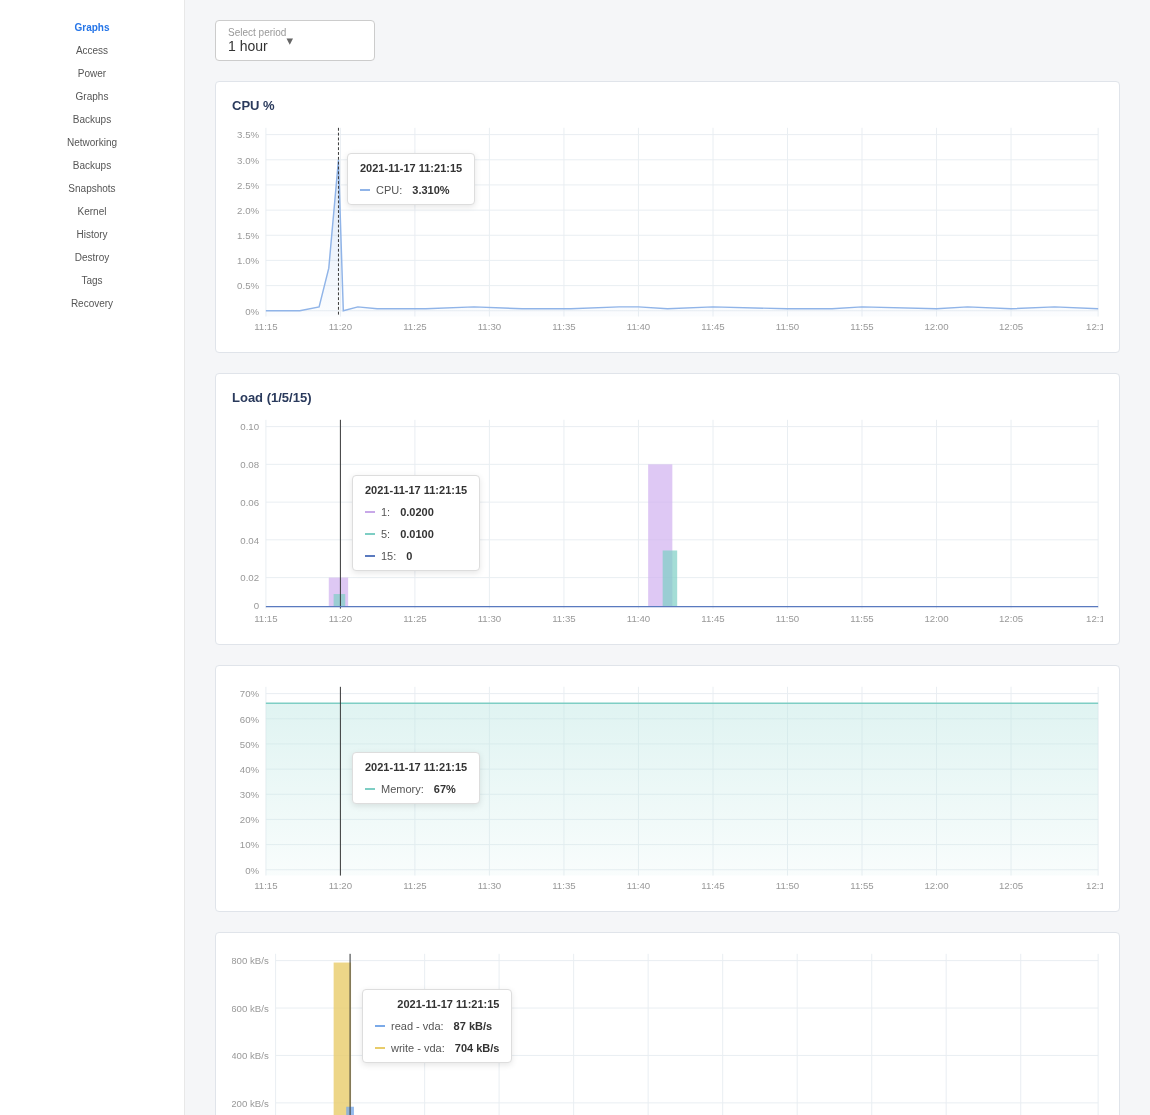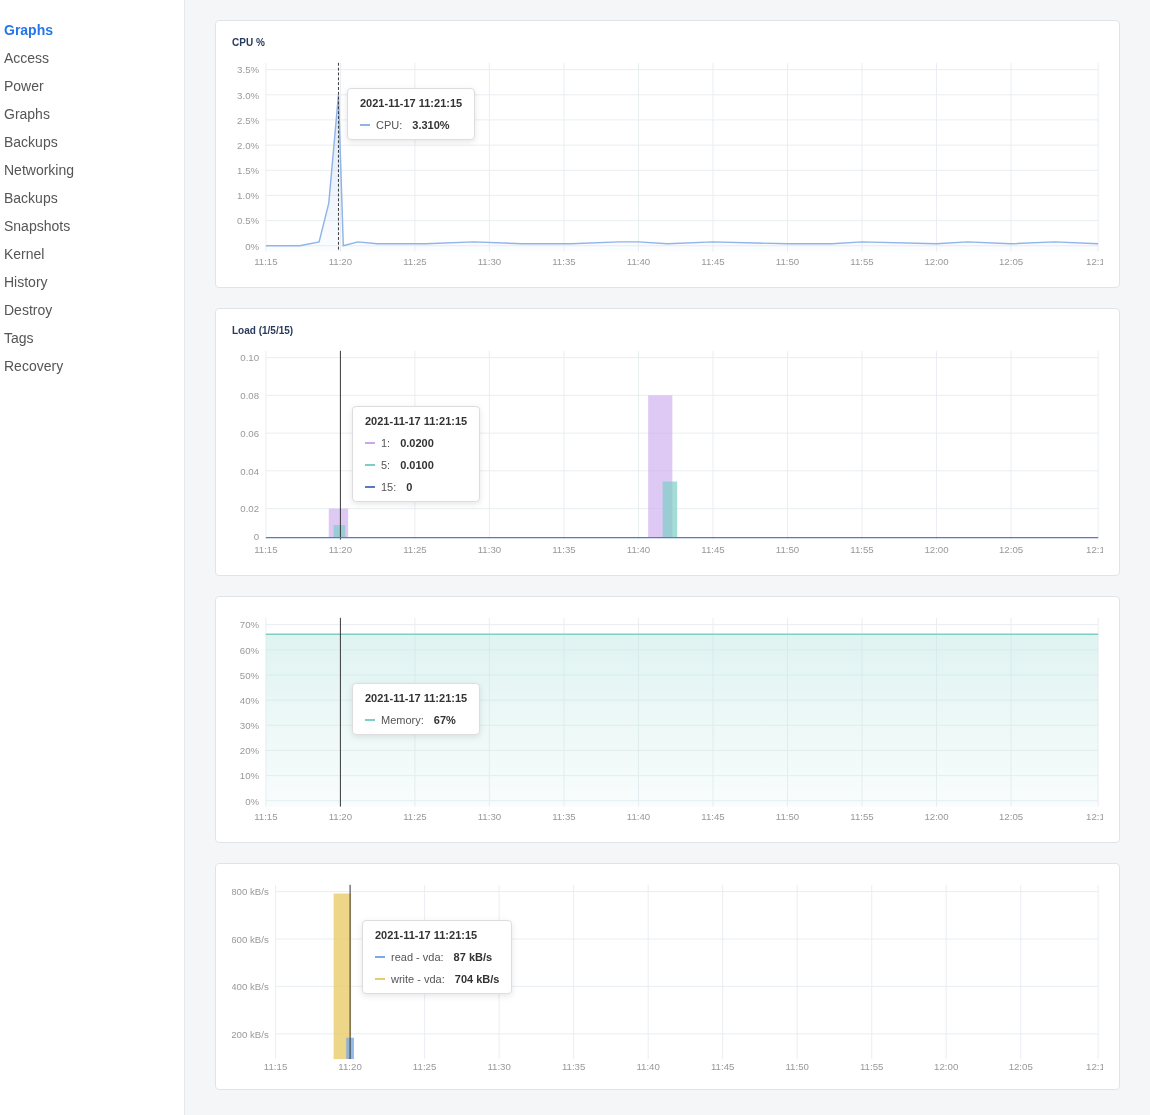--- a/index.html
+++ b/index.html
@@ -1,32 +1,32 @@
 <!DOCTYPE html>
 <html><head>
   <meta charset="utf-8">
   <style>
     * { box-sizing: border-box; margin: 0; padding: 0; }
     body { font-family: -apple-system, BlinkMacSystemFont, 'Segoe UI', sans-serif; background: #f8f9fa; color: #333; font-size: 13px; }
     .layout { display: flex; min-height: 1115px; }
     .sidebar { width: 185px; background: #fff; padding: 16px 0; border-right: 1px solid #e8e8e8; flex-shrink: 0; }
-    .sidebar-item { padding: 6px 4px; cursor: pointer; color: #555; font-size: 14px; }
+    .sidebar-item { padding: 6px 4px; cursor: pointer; color: #555; font-size: 10px; text-align: center; }
     .sidebar-item.active { color: #2575e8; font-weight: 600; }
     .main { flex: 1; padding: 20px 30px; background: #f5f6f8; }
     .period-select { display: flex; align-items: center; border: 1px solid #ccc; border-radius: 4px; padding: 6px 12px; background: #fff; width: 160px; cursor: pointer; margin-bottom: 20px; }
     .period-select-label { font-size: 10px; color: #999; display: block; }
     .period-select-value { font-size: 14px; color: #333; flex: 1; }
     .period-select-arrow { color: #666; }
     .select-wrapper { position: relative; }
     .chart-card { background: #fff; border: 1px solid #e0e4ea; border-radius: 4px; padding: 16px; margin-bottom: 20px; }
-    .chart-title { font-weight: 700; color: #2a3a5c; margin-bottom: 10px; font-size: 10px; }
+    .chart-title { font-weight: 700; color: #2a3a5c; margin-bottom: 10px; font-size: 13px; }
     .chart-area { position: relative; width: 100%; }
     .chart-svg { width: 100%; display: block; }
     .tooltip-box { position: absolute; background: #fff; border: 1px solid #ddd; border-radius: 4px; padding: 8px 12px; font-size: 11px; box-shadow: 0 2px 6px rgba(0,0,0,0.1); pointer-events: none; z-index: 10; }
-    .tooltip-date { font-weight: 600; margin-bottom: 4px; color: #333; }
+    .tooltip-date { font-weight: 600; margin-bottom: 4px; color: #333; text-align: right; }
     .tooltip-row { display: flex; align-items: center; gap: 6px; margin-top: 10px; }
     .tooltip-dot { width: 10px; height: 2px; display: inline-block; }
     .tooltip-label { color: #555; }
     .tooltip-value { font-weight: 600; color: #333; margin-left: 4px; text-align: center; }
   </style>
 </head>
 <body>
 
 <div class="layout">
   <div class="sidebar">
@@ -42,20 +42,29 @@
         <div class="sidebar-item">Snapshots</div>
         <div class="sidebar-item">Kernel</div>
         <div class="sidebar-item">History</div>
         <div class="sidebar-item">Destroy</div>
         <div class="sidebar-item">Tags</div>
         <div class="sidebar-item">Recovery</div>
       </div>
   </div>
   <div class="main">
 
+    <div class="select-wrapper">
+      <div class="period-select">
+        <div>
+          <span class="period-select-label">Select period</span>
+          <span class="period-select-value">1 hour</span>
+        </div>
+        <span class="period-select-arrow">▾</span>
+      </div>
+    </div>
 
     <div class="chart-card">
       <div class="chart-title">CPU %</div>
       <div class="chart-area">
         <svg class="chart-svg" viewBox="0 0 900 220">
 
           <text x="28" y="16" font-size="10" fill="#999" text-anchor="end">3.5%</text>
           <text x="28" y="42" font-size="10" fill="#999" text-anchor="end">3.0%</text>
           <text x="28" y="68" font-size="10" fill="#999" text-anchor="end">2.5%</text>
           <text x="28" y="94" font-size="10" fill="#999" text-anchor="end">2.0%</text>

